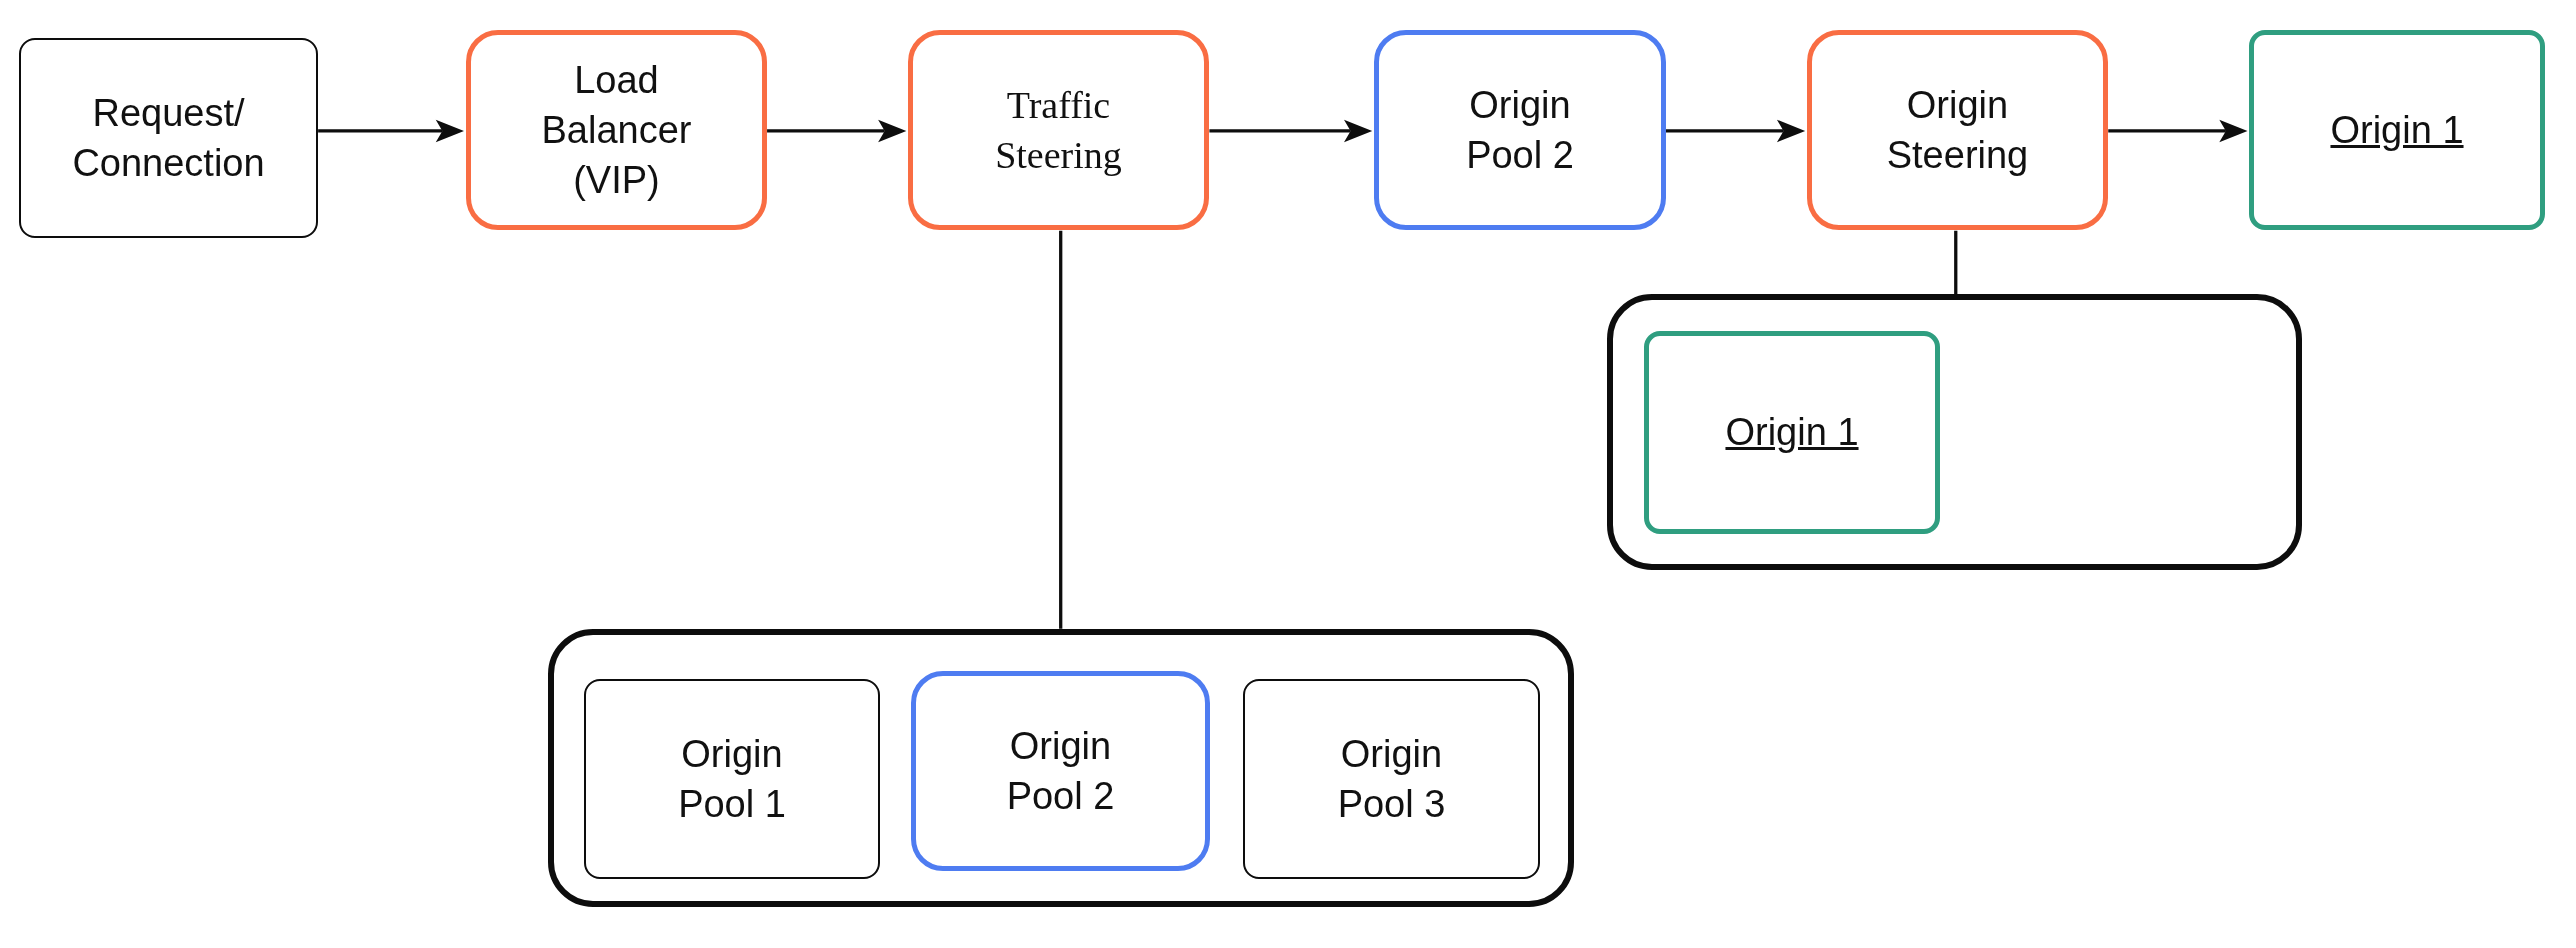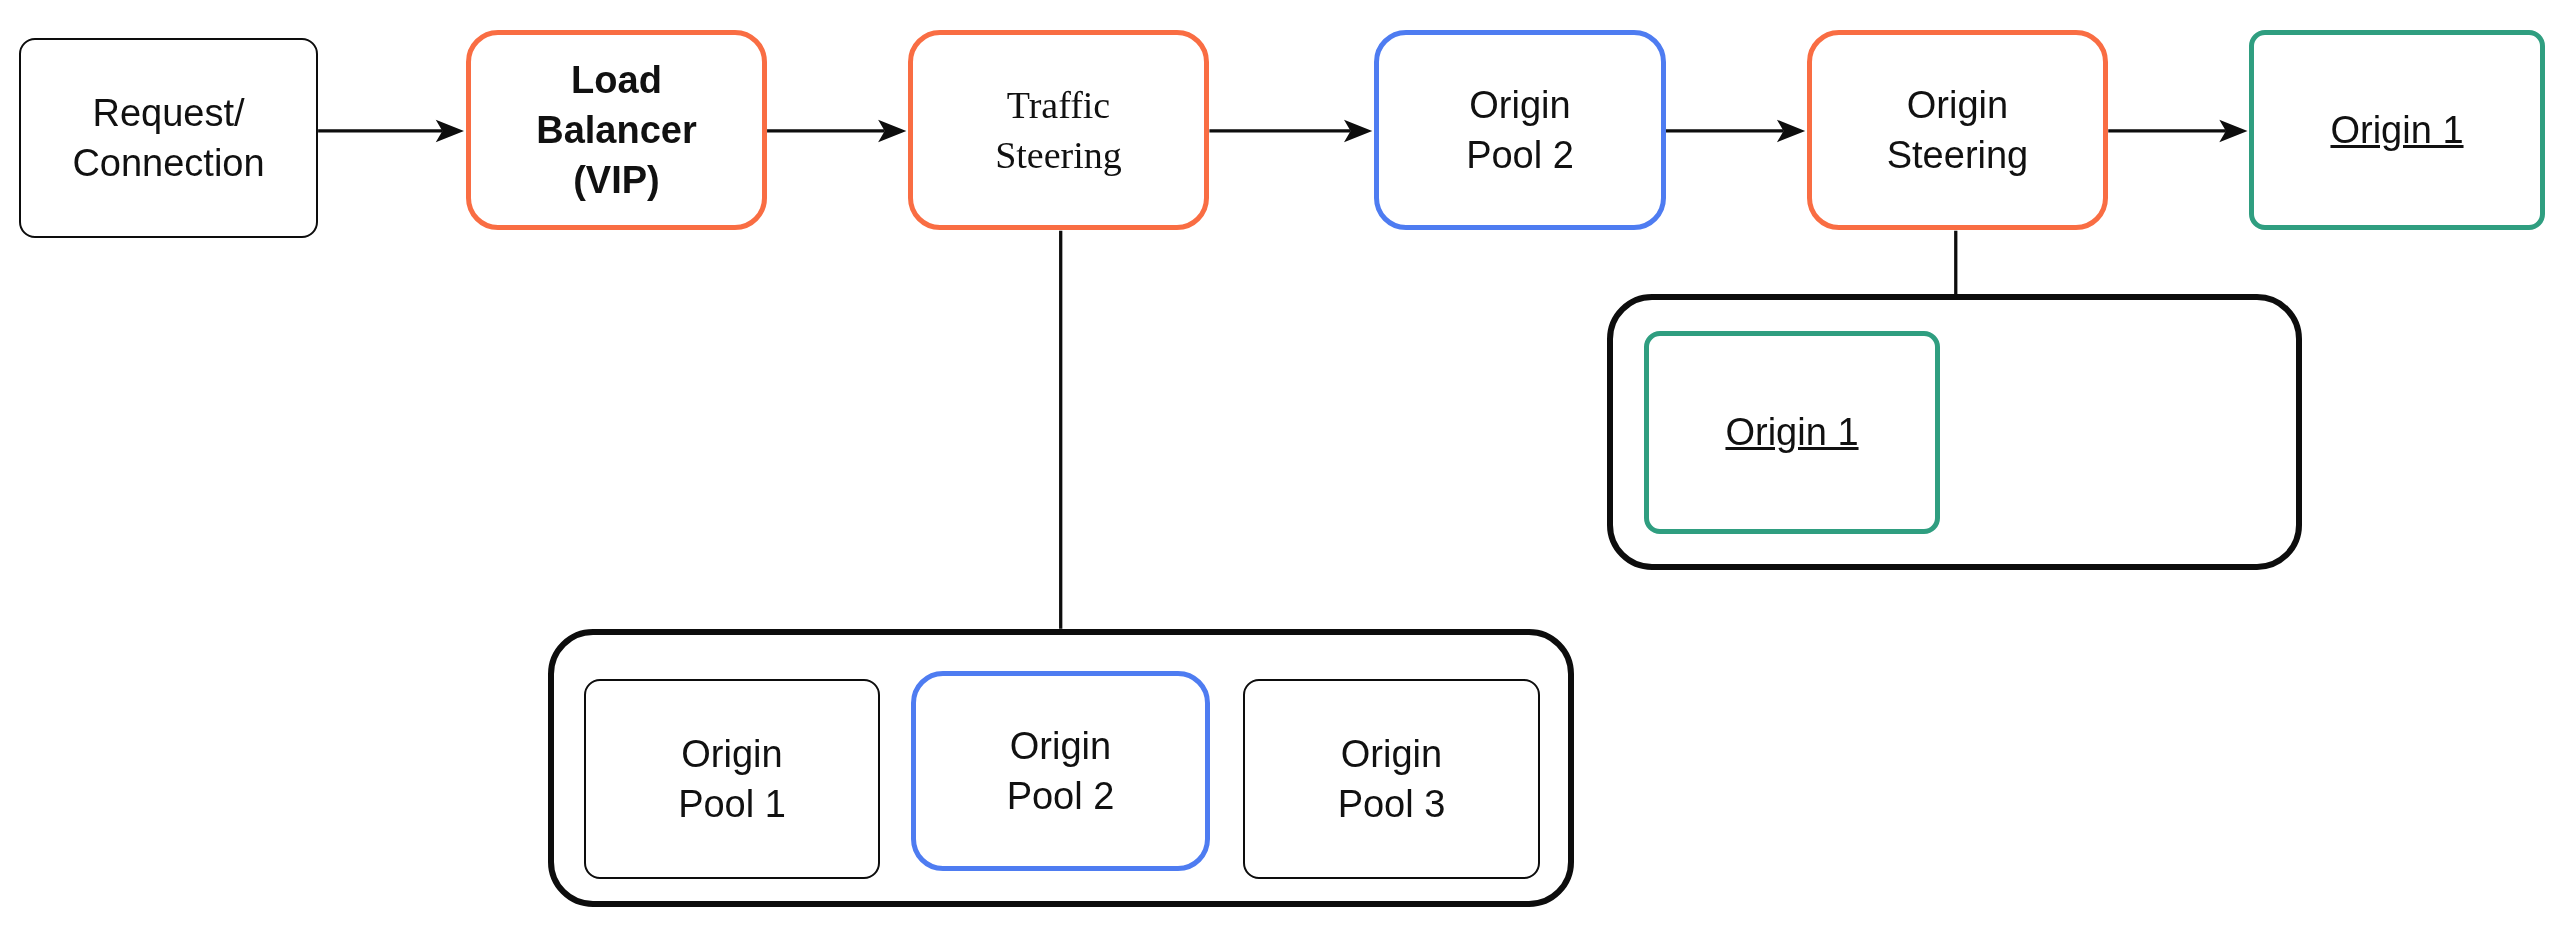--- a/index.html
+++ b/index.html
@@ -69,21 +69,21 @@
     <line class="connector" x1="1127" y1="245" x2="1127" y2="668"></line>
 
     <line class="connector" x1="2078" y1="245" x2="2078" y2="315"></line>
   </svg>
 
   <div class="node v-thin" style="left:19px;top:30px;width:299px;height:200px;">
     <span class="label">Request/
 Connection</span>
   </div>
 
-  <div class="node v-orange" style="left:466px;top:30px;width:301px;height:200px;font-weight:bold;">
+  <div class="node v-orange" style="left:466px;top:30px;width:301px;height:200px;">
     <span class="label">Load
 Balancer
 (VIP)</span>
   </div>
 
   <div class="node v-orange" style="left:908px;top:30px;width:301px;height:200px;font-family:Liberation Serif, serif;">
     <span class="label">Traffic
 Steering</span>
   </div>
 

